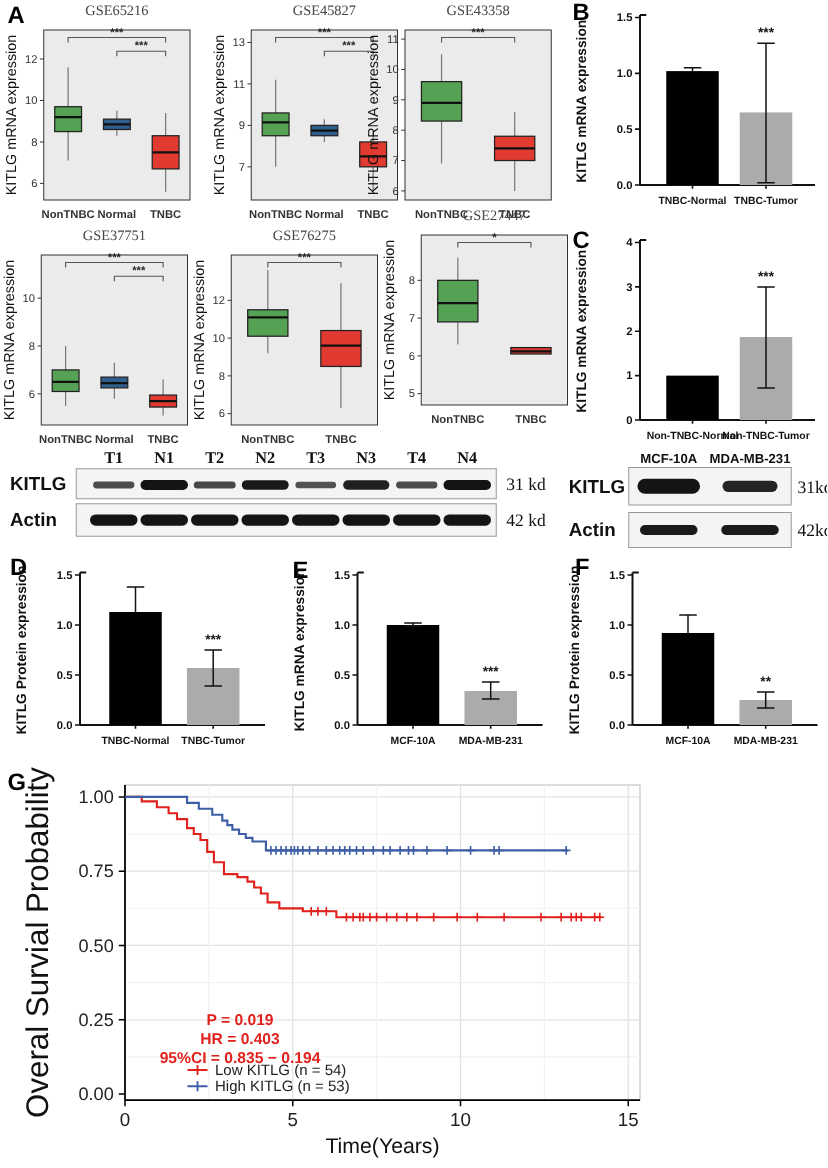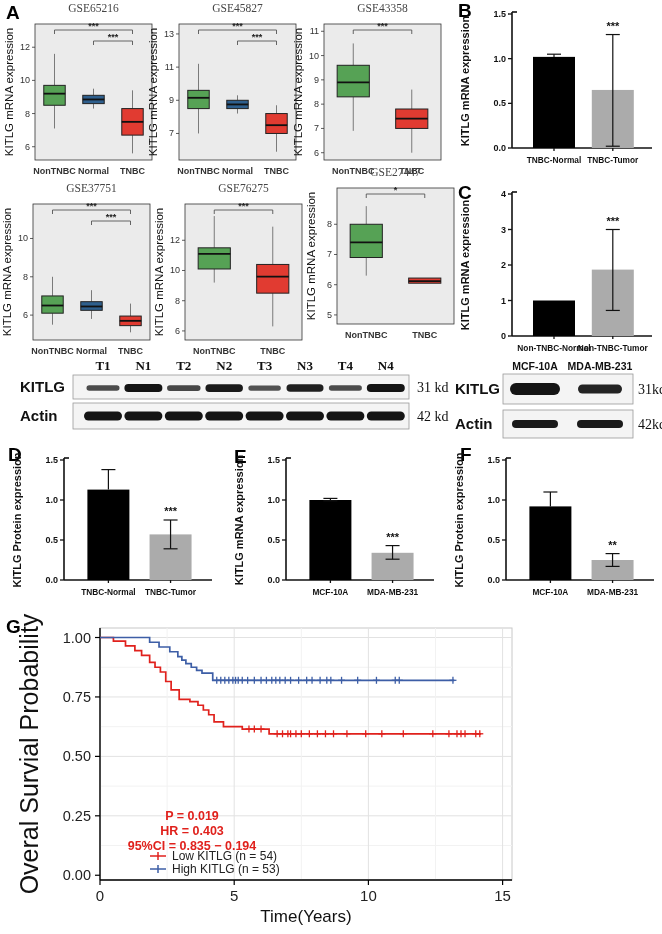--- a/index.html
+++ b/index.html
@@ -49,21 +49,21 @@
         <line x1="128.5" x2="128.5" y1="135.1219512195122" y2="153.36585365853662" stroke="#7a7a7a" stroke-width="1"></line>
         <rect x="117.775" y="108.58536585365853" width="21.450000000000003" height="26.536585365853668" fill="#e13b31" stroke="#222" stroke-width="1"></rect>
         <line x1="117.775" x2="139.225" y1="121.85365853658537" y2="121.85365853658537" stroke="#111" stroke-width="1.8"></line>
         <text x="128.5" y="174" font-size="9" fill="#333" text-anchor="middle" font-family="'Liberation Sans',sans-serif" font-weight="bold">TNBC</text>
         <path d="M50.5 34L50.5 30L128.5 30L128.5 34" fill="none" stroke="#555" stroke-width="0.9"></path>
         <text x="89.5" y="28.5" font-size="9" fill="#222" text-anchor="middle" font-family="'Liberation Sans',sans-serif" font-weight="bold">***</text>
         <path d="M89.5 45L89.5 41L128.5 41L128.5 45" fill="none" stroke="#555" stroke-width="0.9"></path>
         <text x="109" y="39.5" font-size="9" fill="#222" text-anchor="middle" font-family="'Liberation Sans',sans-serif" font-weight="bold">***</text>
       </svg>
     </div>
-  <div class="chart" style="left:148px;top:0">
+  <div class="chart" style="left:170px;top:0">
       <svg width="152" height="182">
         <rect x="31" y="24" width="117" height="136" fill="#ebebeb" stroke="#333" stroke-width="0.8"></rect>
         <text x="89.5" y="12" font-size="11.5" fill="#454545" text-anchor="middle" font-family="'Liberation Serif',serif">GSE45827</text>
         <line x1="28" x2="31" y1="133.46341463414635" y2="133.46341463414635" stroke="#333" stroke-width="0.8"></line>
         <text x="26" y="136.46341463414635" font-size="9" fill="#333" text-anchor="end" font-family="'Liberation Sans',sans-serif">7</text>
         <line x1="28" x2="31" y1="100.29268292682927" y2="100.29268292682927" stroke="#333" stroke-width="0.8"></line>
         <text x="26" y="103.29268292682927" font-size="9" fill="#333" text-anchor="end" font-family="'Liberation Sans',sans-serif">9</text>
         <line x1="28" x2="31" y1="67.1219512195122" y2="67.1219512195122" stroke="#333" stroke-width="0.8"></line>
         <text x="26" y="70.1219512195122" font-size="9" fill="#333" text-anchor="end" font-family="'Liberation Sans',sans-serif">11</text>
         <line x1="28" x2="31" y1="33.95121951219512" y2="33.95121951219512" stroke="#333" stroke-width="0.8"></line>
@@ -258,21 +258,21 @@
         <rect x="135.8" y="87.615" width="42" height="66.385" fill="#ababab"></rect>
         <line x1="156.8" x2="156.8" y1="128.44" y2="47.5" stroke="#111" stroke-width="1.2"></line>
         <line x1="149.8" x2="163.8" y1="47.5" y2="47.5" stroke="#111" stroke-width="1.2"></line>
         <line x1="149.8" x2="163.8" y1="128.44" y2="128.44" stroke="#111" stroke-width="1.2"></line>
         <line x1="156.8" x2="156.8" y1="154" y2="157" stroke="#111" stroke-width="1.3"></line>
         <text x="156.8" y="169" font-size="8.3" fill="#111" text-anchor="middle" font-family="'Liberation Sans',sans-serif" font-weight="bold">Non-TNBC-Tumor</text>
         <text x="156.8" y="42.5" font-size="11" fill="#111" text-anchor="middle" font-family="'Liberation Sans',sans-serif" font-weight="bold">***</text>
       </svg>
     </div>
 
-  <div class="chart" style="left:16px;top:358px">
+  <div class="chart" style="left:4px;top:358px">
       <svg width="462" height="80">
         <text x="87" y="12" font-size="13" fill="#111" text-anchor="middle" font-family="'Liberation Serif',serif" font-weight="bold">T1</text>
         <text x="127.4" y="12" font-size="13" fill="#111" text-anchor="middle" font-family="'Liberation Serif',serif" font-weight="bold">N1</text>
         <text x="167.8" y="12" font-size="13" fill="#111" text-anchor="middle" font-family="'Liberation Serif',serif" font-weight="bold">T2</text>
         <text x="208.2" y="12" font-size="13" fill="#111" text-anchor="middle" font-family="'Liberation Serif',serif" font-weight="bold">N2</text>
         <text x="248.6" y="12" font-size="13" fill="#111" text-anchor="middle" font-family="'Liberation Serif',serif" font-weight="bold">T3</text>
         <text x="289" y="12" font-size="13" fill="#111" text-anchor="middle" font-family="'Liberation Serif',serif" font-weight="bold">N3</text>
         <text x="329.4" y="12" font-size="13" fill="#111" text-anchor="middle" font-family="'Liberation Serif',serif" font-weight="bold">T4</text>
         <text x="369.8" y="12" font-size="13" fill="#111" text-anchor="middle" font-family="'Liberation Serif',serif" font-weight="bold">N4</text>
         <rect x="57" y="17" width="336" height="24" fill="#f4f4f4" stroke="#999" stroke-width="0.8"></rect>

